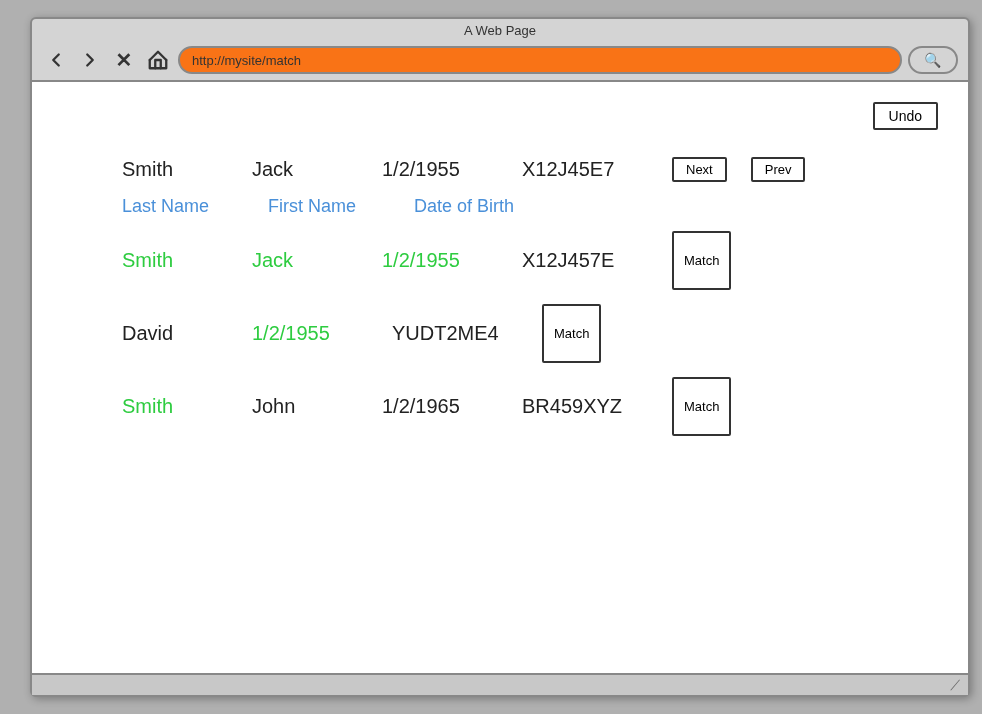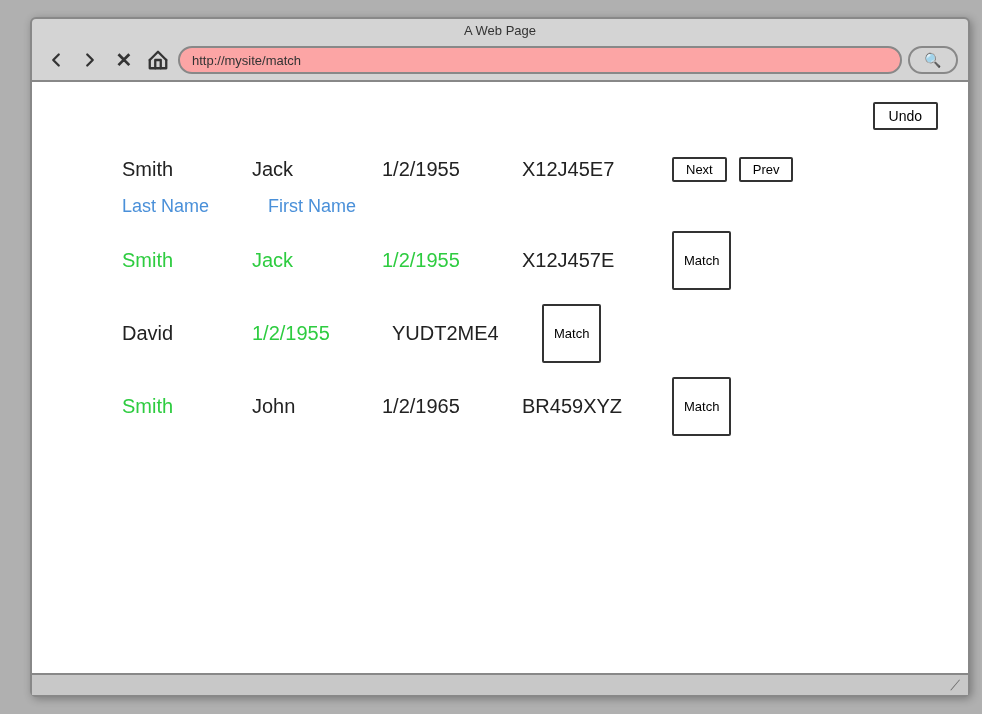--- a/index.html
+++ b/index.html
@@ -59,21 +59,21 @@
     .nav-btn svg {
       width: 22px;
       height: 22px;
     }
 
     .address-bar {
       flex: 1;
       height: 28px;
       border: 2px solid #888;
       border-radius: 14px;
-      background: #fca5a5;
+      background: #f97316;
       padding: 0 12px;
       font-size: 13px;
       font-family: Arial, sans-serif;
       color: #333;
       outline: none;
     }
 
     .search-btn {
       width: 50px;
       height: 28px;
@@ -129,21 +129,21 @@
       min-width: 140px;
     }
 
     .record-cell.lastname { min-width: 130px; }
     .record-cell.firstname { min-width: 130px; }
     .record-cell.dob { min-width: 140px; }
     .record-cell.altid { min-width: 140px; }
 
     .nav-row-btns {
       display: flex;
-      gap: 12px;
+      gap: 24px;
       margin-left: 10px;
     }
 
     .small-btn {
       padding: 3px 12px;
       border: 2px solid #333;
       background: white;
       font-family: 'Comic Sans MS', cursive, sans-serif;
       font-size: 13px;
       cursor: pointer;
@@ -267,20 +267,21 @@
       <span class="record-cell altid black-text">X12J45E7</span>
       <div class="nav-row-btns">
         <button class="small-btn">Next</button>
         <button class="small-btn">Prev</button>
       </div>
     </div>
 
     <div class="column-header-row">
       <span class="col-header lastname">Last Name</span>
       <span class="col-header firstname">First Name</span>
+      <span class="col-header dob">Date of Birth</span>
     </div>
 
     <div class="match-row">
       <span class="match-cell lastname green">Smith</span>
       <span class="match-cell firstname green">Jack</span>
       <span class="match-cell dob green">1/2/1955</span>
       <span class="match-cell altid black-text">X12J457E</span>
       <button class="match-btn">Match</button>
     </div>
 

